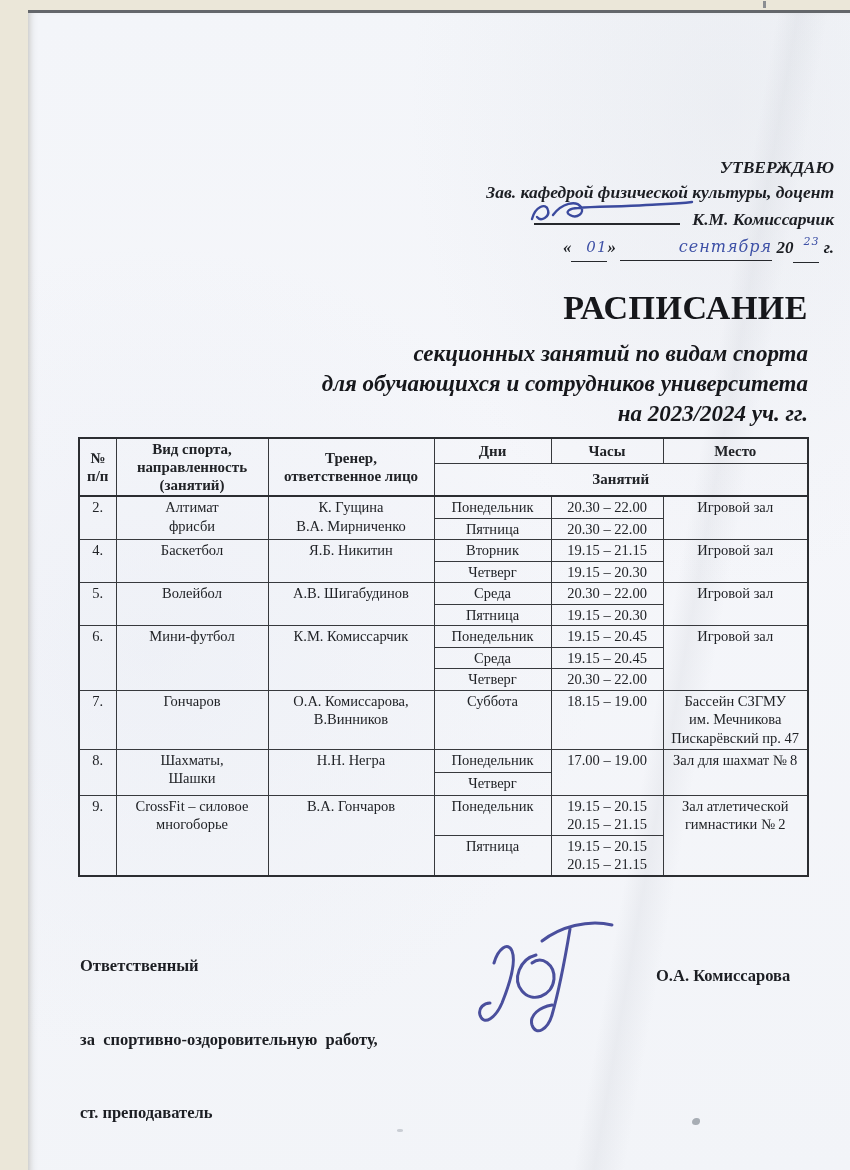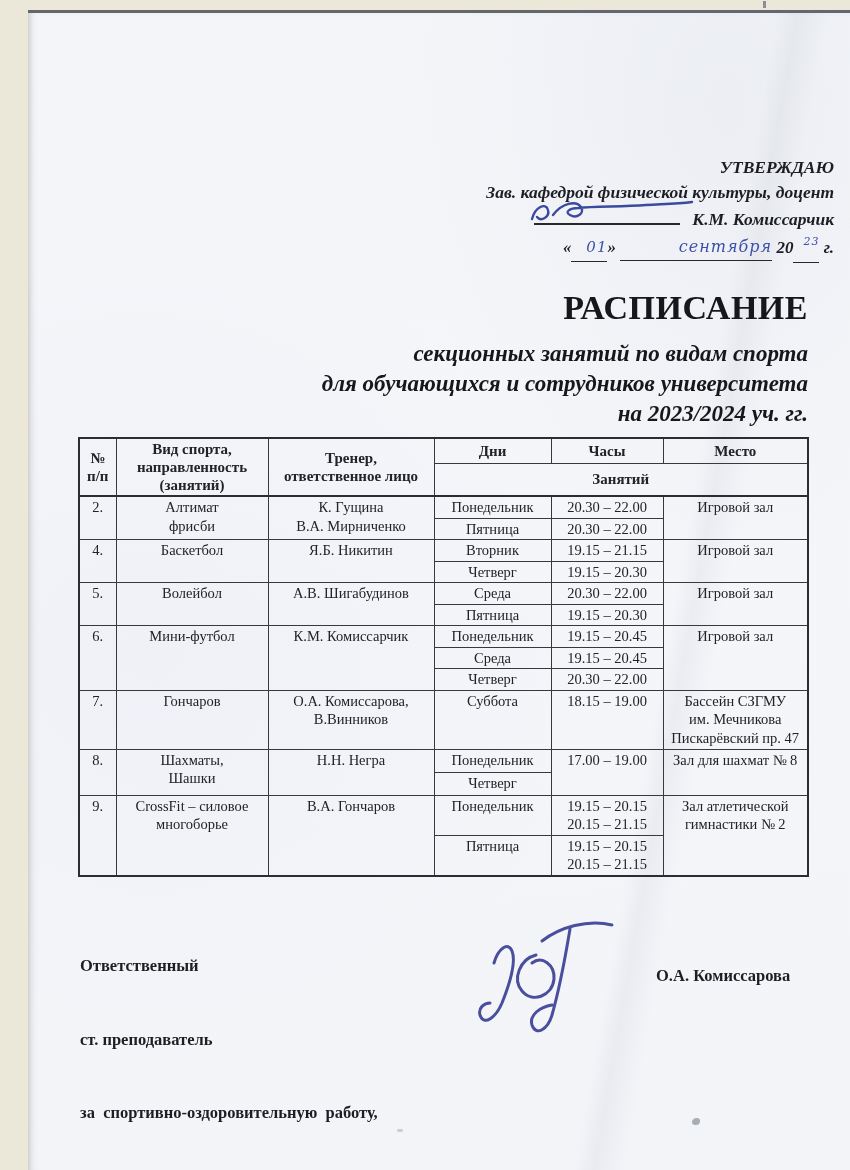--- a/index.html
+++ b/index.html
@@ -239,22 +239,22 @@
       <tr class="h39">
         <td>Пятница</td>
         <td>19.15 – 20.15
 20.15 – 21.15</td>
       </tr>
     </tbody>
   </table>
 
   <div class="footer-left">
     <div>Ответственный</div>
+    <div>за  спортивно-оздоровительную  работу,</div>
     <div>ст. преподаватель</div>
-    <div>за  спортивно-оздоровительную  работу,</div>
   </div>
 
   <svg class="footer-sig" width="160" height="135" viewBox="0 0 160 135">
     <g fill="none" stroke="#4a4f9d" stroke-width="3" stroke-linecap="round">
       <path d="M28,52 C32,38 42,30 46,40 C50,50 44,72 36,92 C30,106 18,116 14,104 C12,97 18,92 24,92"></path>
       <path d="M70,44 C54,48 46,68 56,80 C66,92 86,86 88,68 C89,54 76,44 66,52"></path>
       <path d="M104,18 C100,42 94,76 86,104 C82,118 70,126 66,114 C63,104 74,96 86,94"></path>
       <path d="M76,30 C94,16 122,8 146,14"></path>
     </g>
   </svg>

